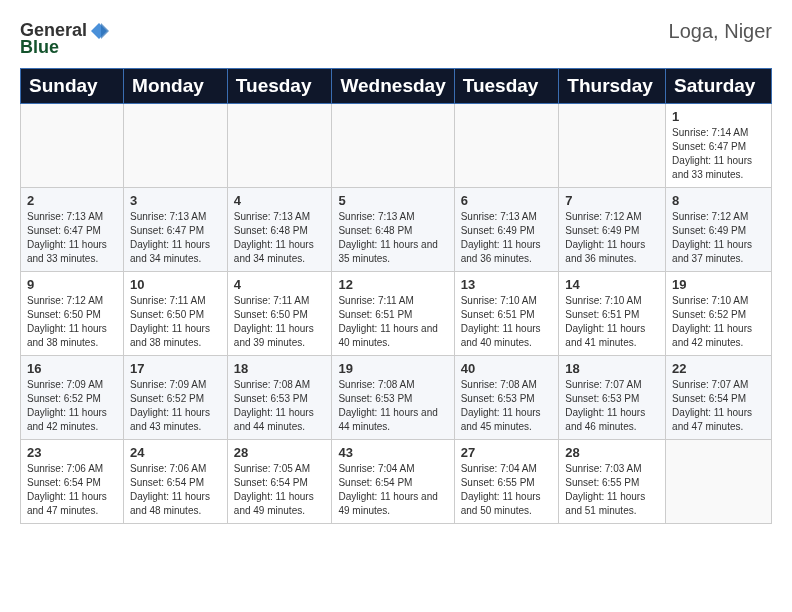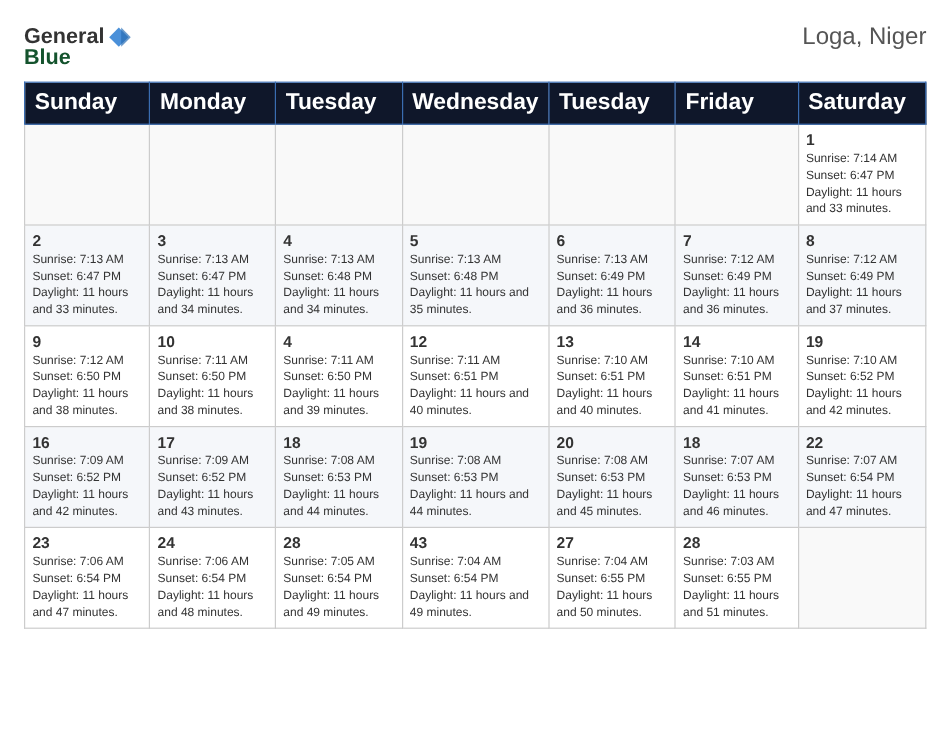--- a/index.html
+++ b/index.html
@@ -113,21 +113,21 @@
 </div>
 
 <table class="calendar-table">
   <thead>
     <tr>
     <th>Sunday</th>
         <th>Monday</th>
         <th>Tuesday</th>
         <th>Wednesday</th>
         <th>Tuesday</th>
-        <th>Friday</th>
+        <th>Thursday</th>
         <th>Saturday</th>
       </tr>
   </thead>
   <tbody id="calendar-body">
   <tr>
         <td class="empty"></td>
         <td class="empty"></td>
         <td class="empty"></td>
         <td class="empty"></td>
         <td class="empty"></td>
@@ -246,21 +246,21 @@
 Sunset: 6:53 PM
 Daylight: 11 hours and 44 minutes.</div>
         </td>
         <td>
           <span class="day-number">19</span>
           <div class="day-info" style="white-space: pre-line;">Sunrise: 7:08 AM
 Sunset: 6:53 PM
 Daylight: 11 hours and 44 minutes.</div>
         </td>
         <td>
-          <span class="day-number">20</span>
+          <span class="day-number">40</span>
           <div class="day-info" style="white-space: pre-line;">Sunrise: 7:08 AM
 Sunset: 6:53 PM
 Daylight: 11 hours and 45 minutes.</div>
         </td>
         <td>
           <span class="day-number">18</span>
           <div class="day-info" style="white-space: pre-line;">Sunrise: 7:07 AM
 Sunset: 6:53 PM
 Daylight: 11 hours and 46 minutes.</div>
         </td>

